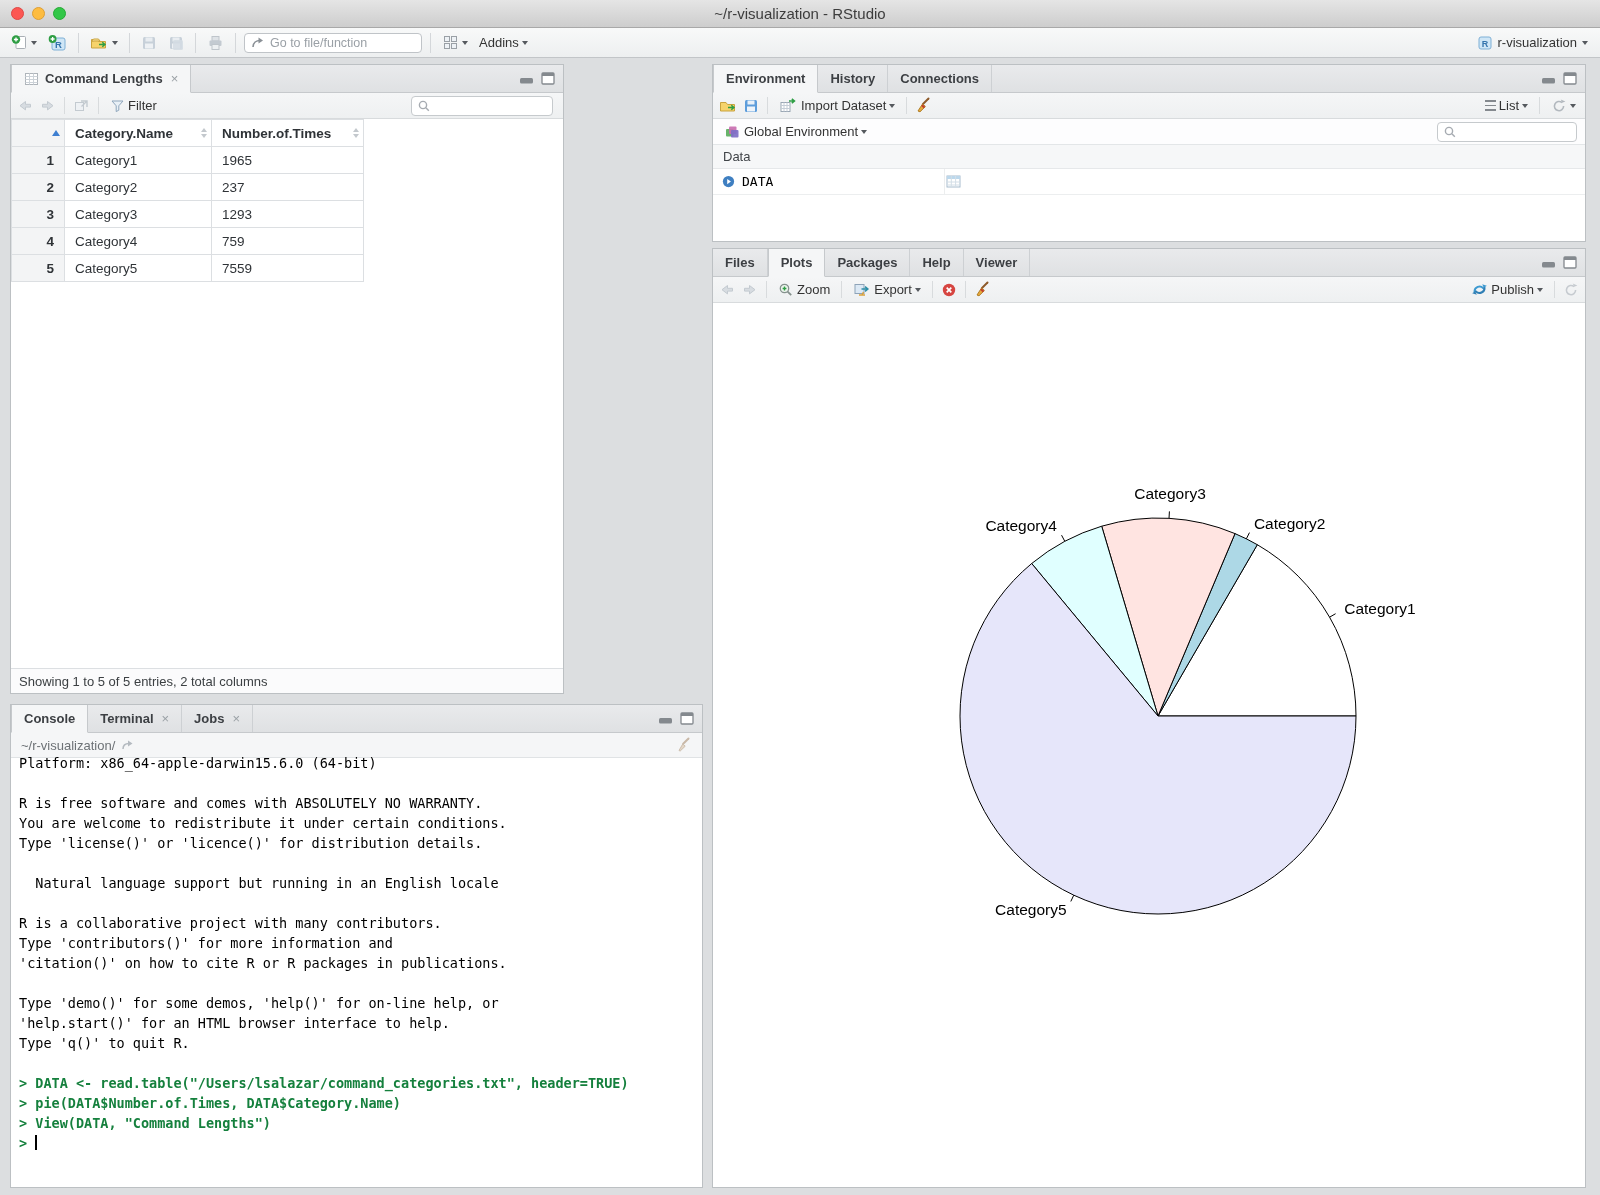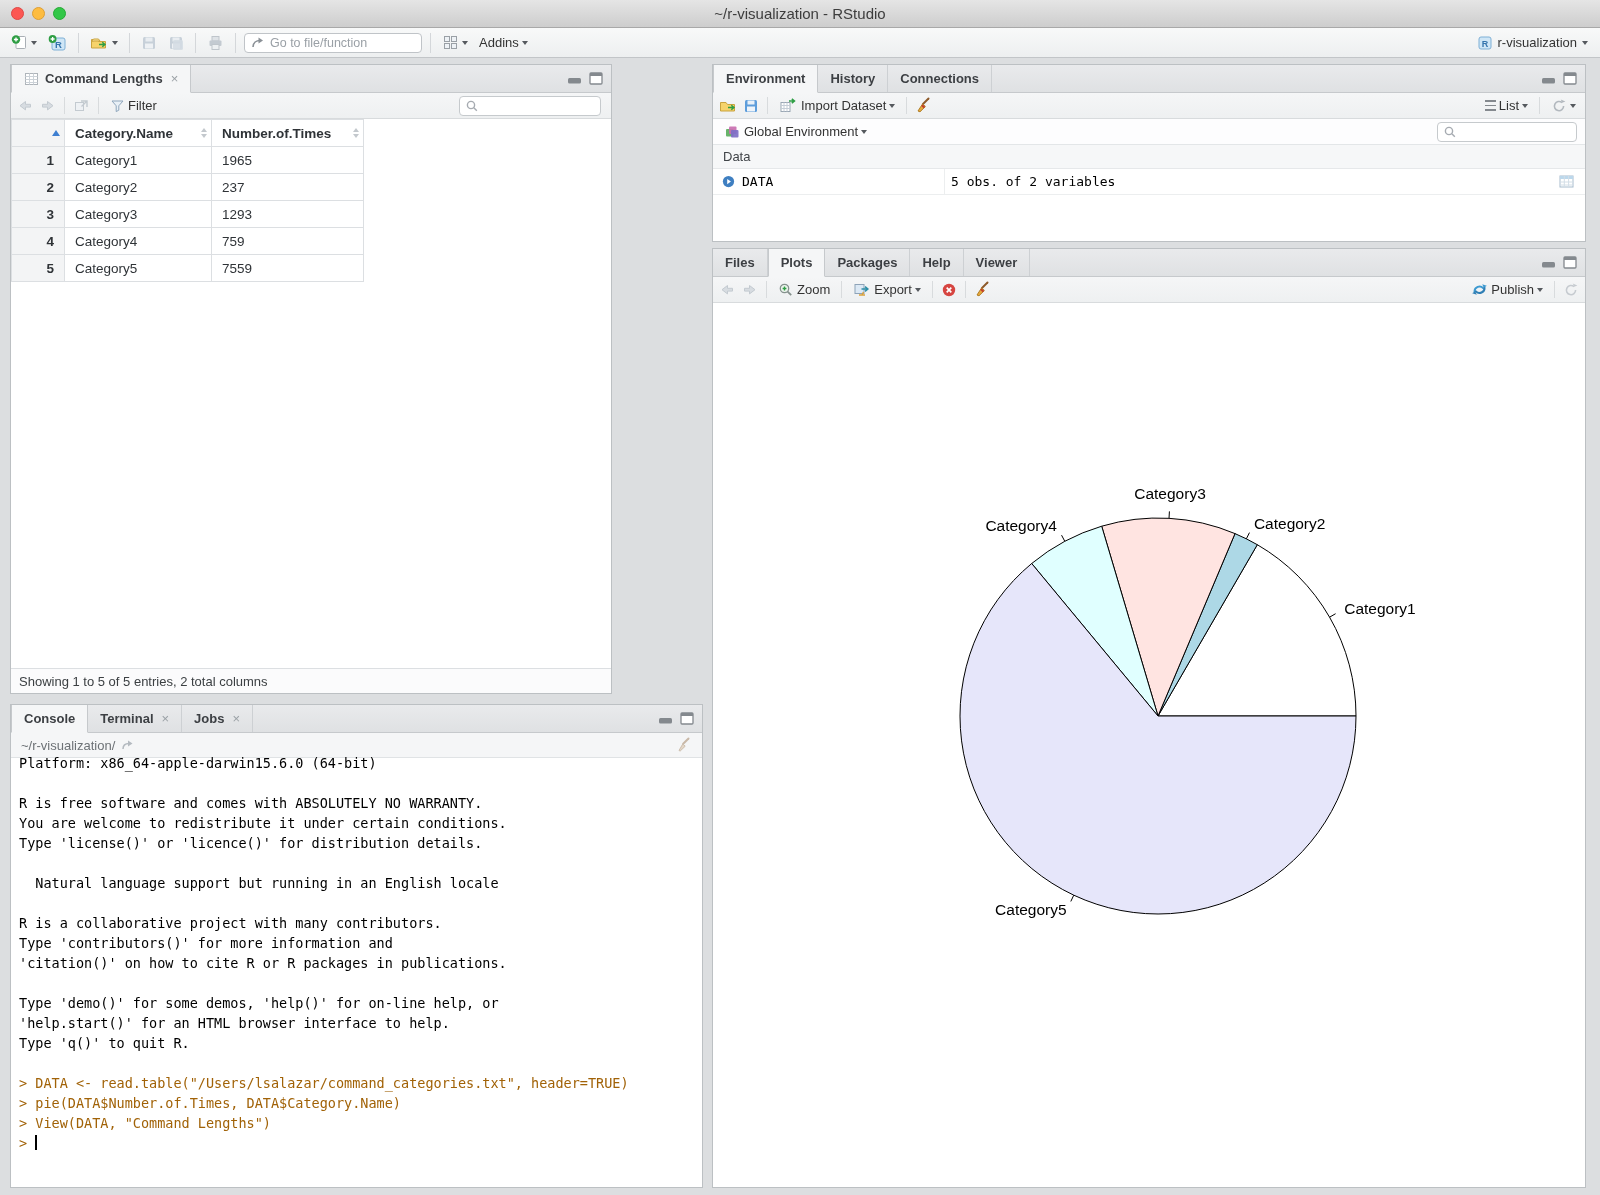--- a/index.html
+++ b/index.html
@@ -27,21 +27,21 @@
               display:flex; align-items:center; padding:0 6px; gap:5px; }
   .goto-box input { border:none; outline:none; width:100%; font-size:12.5px; color:#ef4444;
                     font-family:"Liberation Sans",sans-serif; background:transparent; }
   .goto-box input::placeholder { color:#9aa0a6; }
   .spacer { flex:1; }
   .proj-sel { display:flex; align-items:center; gap:5px; font-size:13px; color:#333; padding-right:4px; }
 
   
   .workspace { position:absolute; left:0; top:58px; width:1600px; height:1137px; }
   .pane { position:absolute; background:#fff; border:1px solid #bcc0c3; display:flex; flex-direction:column; }
-  #pane-viewer  { left:10px;  top:6px;   width:602px; height:630px; }
+  #pane-viewer  { left:10px;  top:6px;   width:554px; height:630px; }
   #pane-console { left:10px;  top:646px; width:693px; height:484px; }
   #pane-env     { left:712px; top:6px;   width:874px; height:178px; }
   #pane-plots   { left:712px; top:190px; width:874px; height:940px; }
 
   .tabstrip { height:28px; background:linear-gradient(#e9eaec,#dfe1e3); border-bottom:1px solid #c6c9cc;
               display:flex; align-items:stretch; flex:none; position:relative; }
   .tab { display:flex; align-items:center; gap:6px; padding:0 12px; font-size:13px; font-weight:700; color:#3c3f43;
          border-right:1px solid #cdd0d3; position:relative; }
   .tab.active { background:#f5f6f7; border-right:1px solid #c6c9cc; border-left:1px solid #c6c9cc;
                 margin-bottom:-1px; border-bottom:1px solid #f5f6f7; }
@@ -69,21 +69,21 @@
   .s-down { width:0;height:0;border-left:3.5px solid transparent;border-right:3.5px solid transparent;border-top:4px solid #c3c8cd; }
   .s-active { width:0;height:0;border-left:4.5px solid transparent;border-right:4.5px solid transparent;border-bottom:6px solid #3e7fd1; }
   .viewer-status { height:25px; border-top:1px solid #dcdfe2; background:#fbfbfc; display:flex; align-items:center;
                    padding:0 8px; font-size:13px; color:#3c4043; flex:none; margin-top:auto; }
 
   
   .console-path { height:25px; background:#f5f6f7; border-bottom:1px solid #e0e3e5; display:flex; align-items:center;
                   padding:0 10px; gap:6px; font-size:13px; color:#6d7276; flex:none; }
   .console-body { flex:1; overflow:hidden; padding:2px 0 0 8px; }
   .console-line { font-family:"DejaVu Sans Mono", monospace; font-size:13.5px; line-height:20px; white-space:pre; color:#000; }
-  .console-line.in { color:#a16207; }
+  .console-line.in { color:#15803d;font-weight:bold; }
   .cursor { display:inline-block; width:1.5px; height:15px; background:#000; vertical-align:-2px; }
 
   
   .env-scope-row { height:26px; background:#fdfdfe; border-bottom:1px solid #e3e6e8; display:flex; align-items:center;
                    padding:0 8px; gap:24px; font-size:13px; color:#333; flex:none; }
   .env-section { height:24px; background:#f6f7f8; border-bottom:1px solid #e6e8ea; display:flex; align-items:center;
                  padding:0 10px; font-size:13px; color:#404448; flex:none; }
   .env-row { height:26px; display:flex; align-items:center; border-bottom:1px solid #eceeef; font-size:13px; flex:none; }
   .env-name { width:232px; display:flex; align-items:center; gap:6px; padding:0 8px;
               font-family:"DejaVu Sans Mono", monospace; border-right:1px solid #eceeef; height:100%; }
@@ -448,21 +448,20 @@
     </div>
     <div id="env-objects">
         <div class="env-row">
           <span class="env-name">
             <svg class="icon" width="15" height="15" viewBox="0 0 16 16">
               <circle cx="8" cy="8" r="6" fill="#3f7fc1"></circle>
               <path d="M6.6 5.2l4 2.8-4 2.8z" fill="#fff"></path>
             </svg>
             <span>DATA</span>
           </span>
-          <span class="env-desc">5 obs. of 2 variables</span>
           <svg class="icon env-open" width="17" height="15" viewBox="0 0 17 15">
             <rect x="2" y="2" width="13" height="11" fill="#fff" stroke="#a7bccd"></rect>
             <rect x="2" y="2" width="13" height="3" fill="#bcd8ec"></rect>
             <path d="M2 8h13M2 11h13M6.3 2v11M10.6 2v11" stroke="#d3dee7"></path>
           </svg>
         </div>
       </div>
   </div>
 
   <div class="pane" id="pane-plots">

